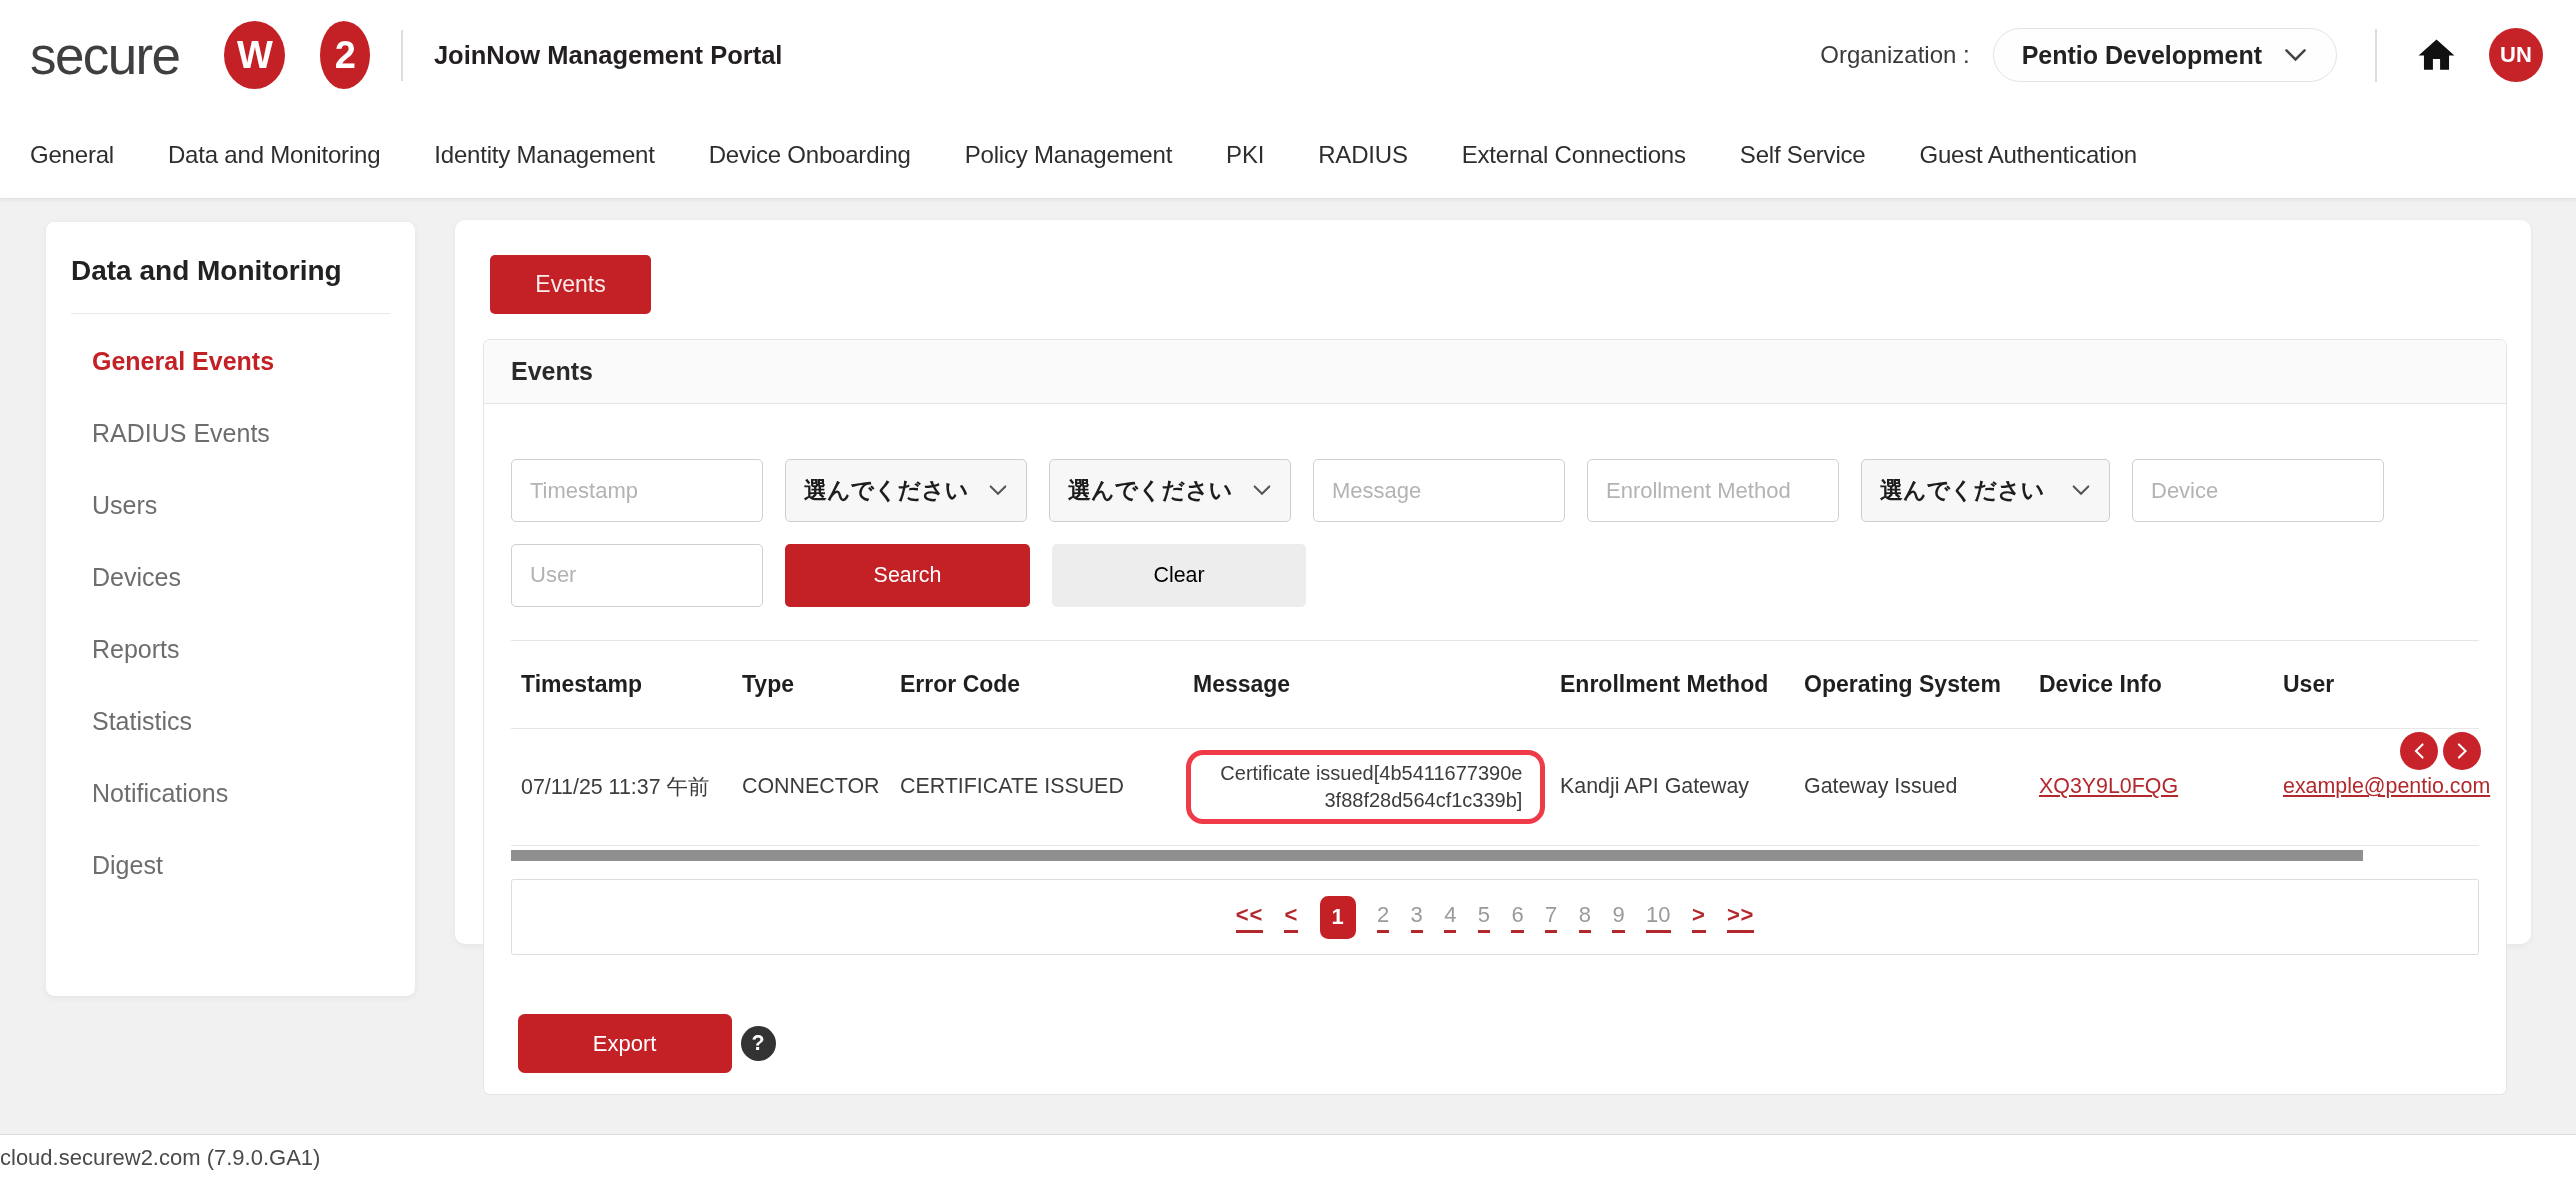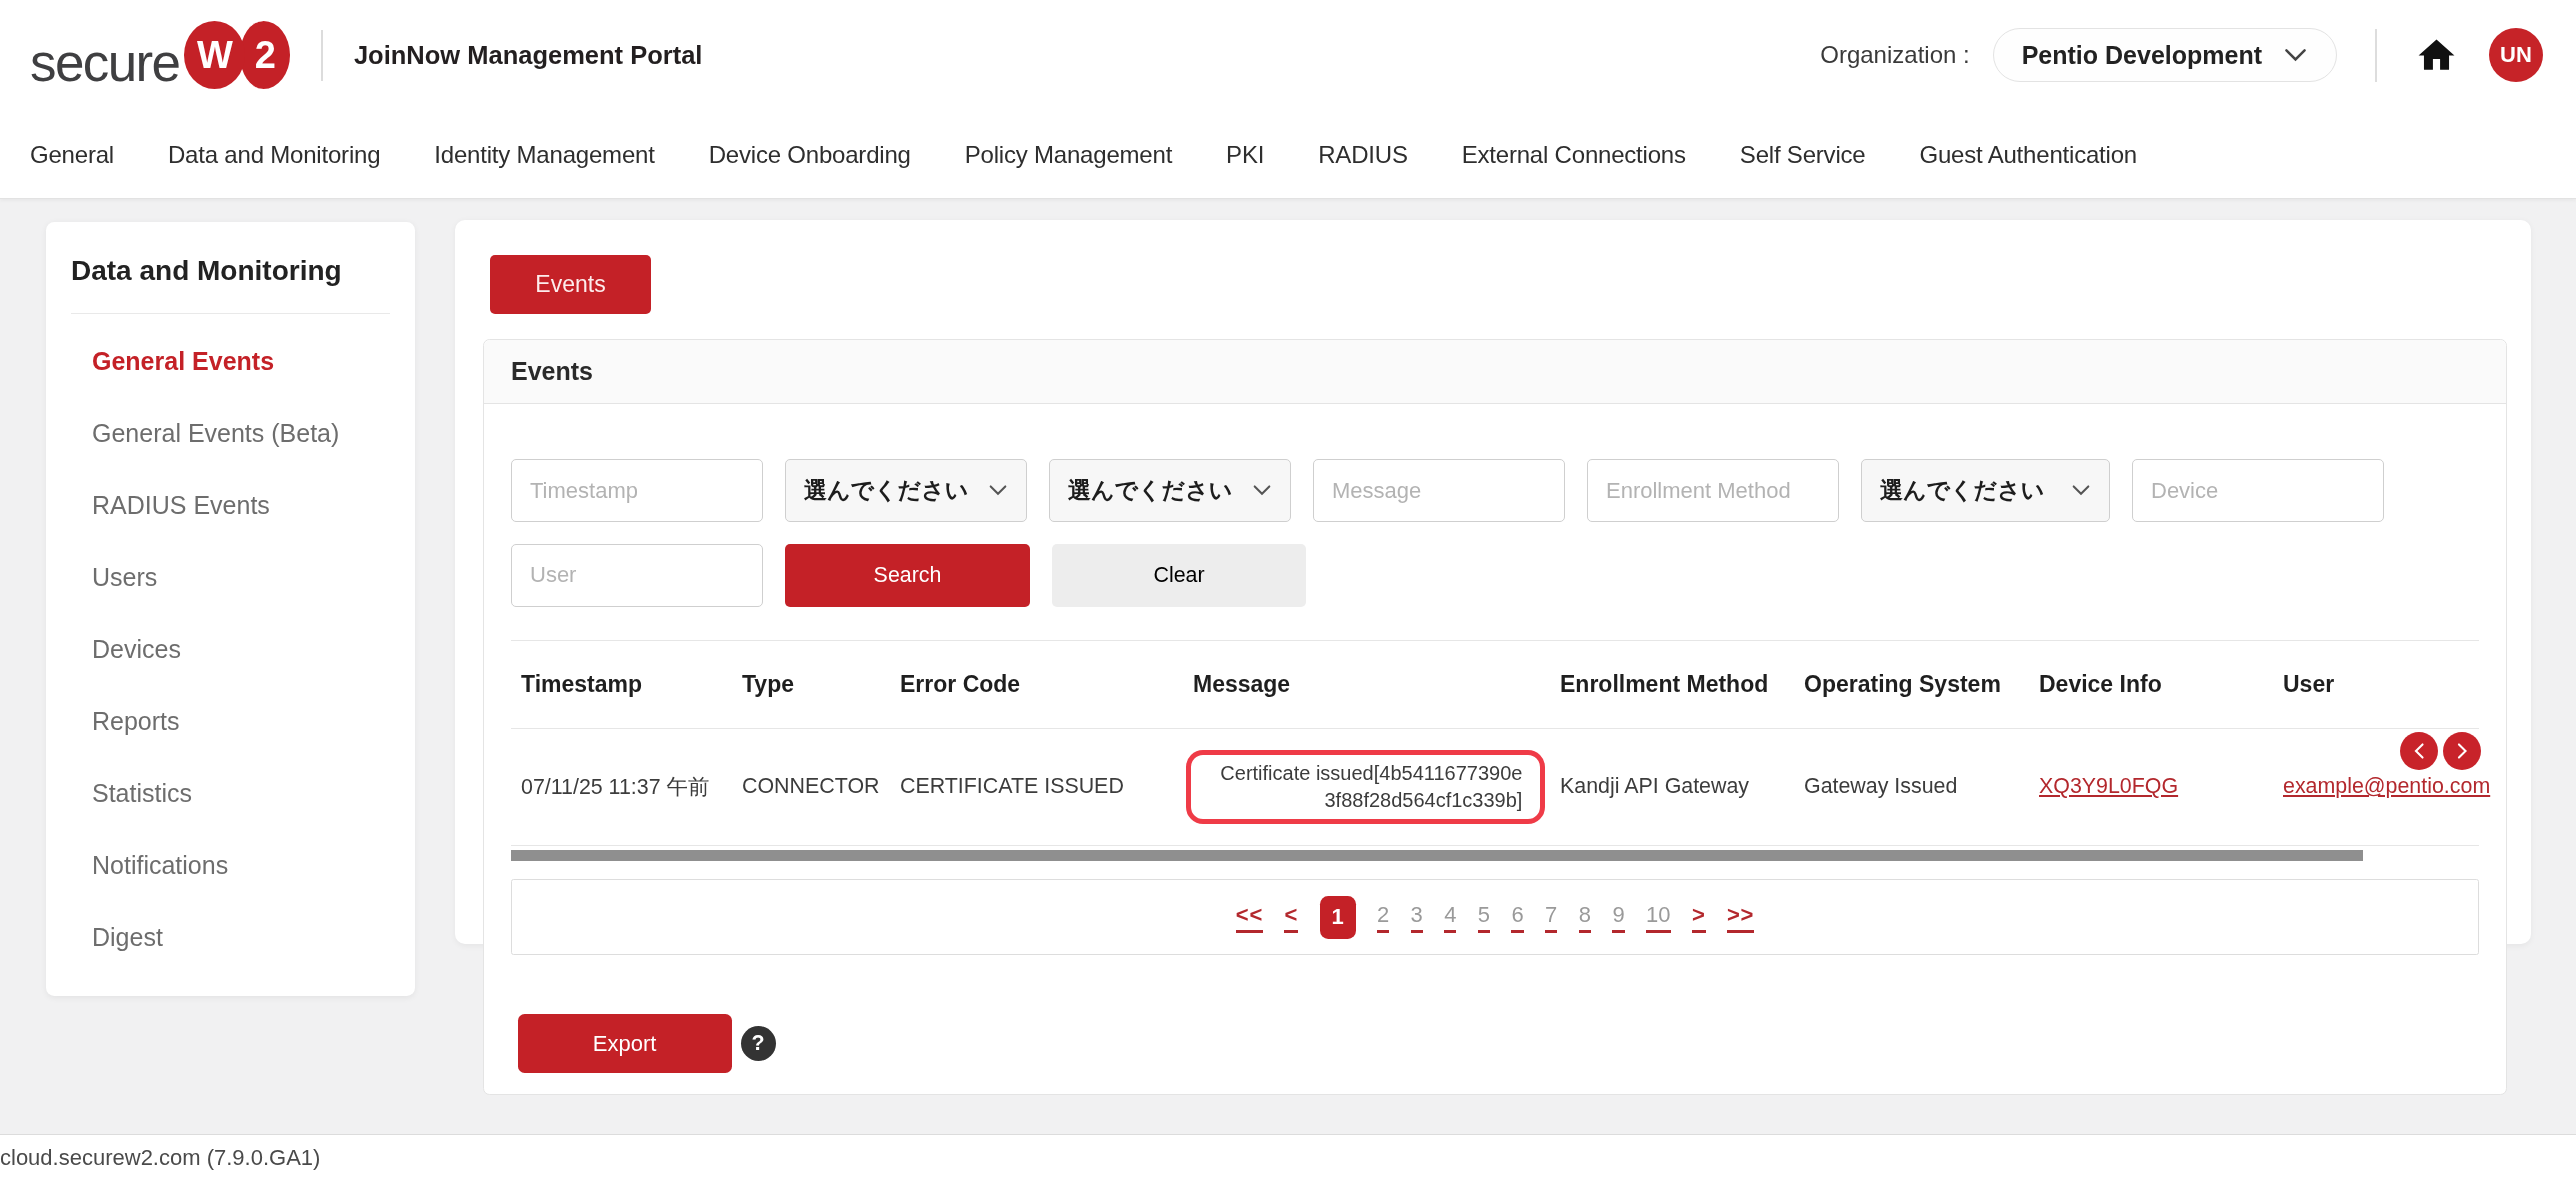--- a/index.html
+++ b/index.html
@@ -2,21 +2,21 @@
 <html style="font-size:13px"><head>
 <meta charset="utf-8">
 <style>
   * { box-sizing: border-box; margin: 0; padding: 0; }
   html, body { width: 2576px; height: 1181px; overflow: hidden; }
   body { font-family: "Liberation Sans", sans-serif; background: #f1f1f2; color: #333; }
 
   
   .header { background: #fff; height: 199px; border-bottom: 0.8px solid #e2e2e2; box-shadow: 0 1.6px 3.3px rgba(0,0,0,.04); position: relative; z-index: 5; }
   .header-top { height: 110px; display: flex; align-items: center; padding: 0 33px 0 30px; }
-  .logo { display: flex; align-items: flex-end; }
+  .logo { display: flex; align-items: center; gap: 40px; }
   .logo-word { font-size: 53px; font-weight: 500; color: #3f3f41; letter-spacing: -1.6px; line-height: 1; }
   .logo-badge { display: inline-flex; align-items: center; justify-content: center; background: #c42127; color: #fff; border-radius: 50%; font-weight: 700; }
   .logo-badge.w { width: 61px; height: 68px; font-size: 38px; margin-left: 5px; z-index: 2; }
   .logo-badge.two { width: 53px; height: 68px; font-size: 38px; margin-left: -8.2px; border-left: 3.3px solid #fff; z-index: 1; }
   .v-divider { width: 1.6px; height: 51px; background: #dcdcdc; margin: 0 31px; }
   .portal-title { font-size: 25.5px; font-weight: 700; color: #231f20; }
   .header-spacer { flex: 1; }
   .org-label { font-size: 24px; color: #3a3a3a; margin-right: 23px; }
   .org-select { display: flex; align-items: center; justify-content: space-between; min-width: 323px; height: 54px; border: 1.6px solid #e3e3e3; border-radius: 30px; background: #fefefe; padding: 0 28px; cursor: pointer; }
   .org-select .org-value { font-size: 25px; font-weight: 700; color: #222; }
@@ -126,21 +126,20 @@
     </div>
 </div>
 
 <div class="content">
 
   <div class="sidebar">
     <div class="sidebar-title">Data and Monitoring</div>
     <div class="sidebar-sep"></div>
     <div id="sidebar-items">
         <div class="sidebar-item active">General Events</div>
-        <div class="sidebar-item">General Events (Beta)</div>
         <div class="sidebar-item">RADIUS Events</div>
         <div class="sidebar-item">Users</div>
         <div class="sidebar-item">Devices</div>
         <div class="sidebar-item">Reports</div>
         <div class="sidebar-item">Statistics</div>
         <div class="sidebar-item">Notifications</div>
         <div class="sidebar-item">Digest</div>
       </div>
   </div>
 

